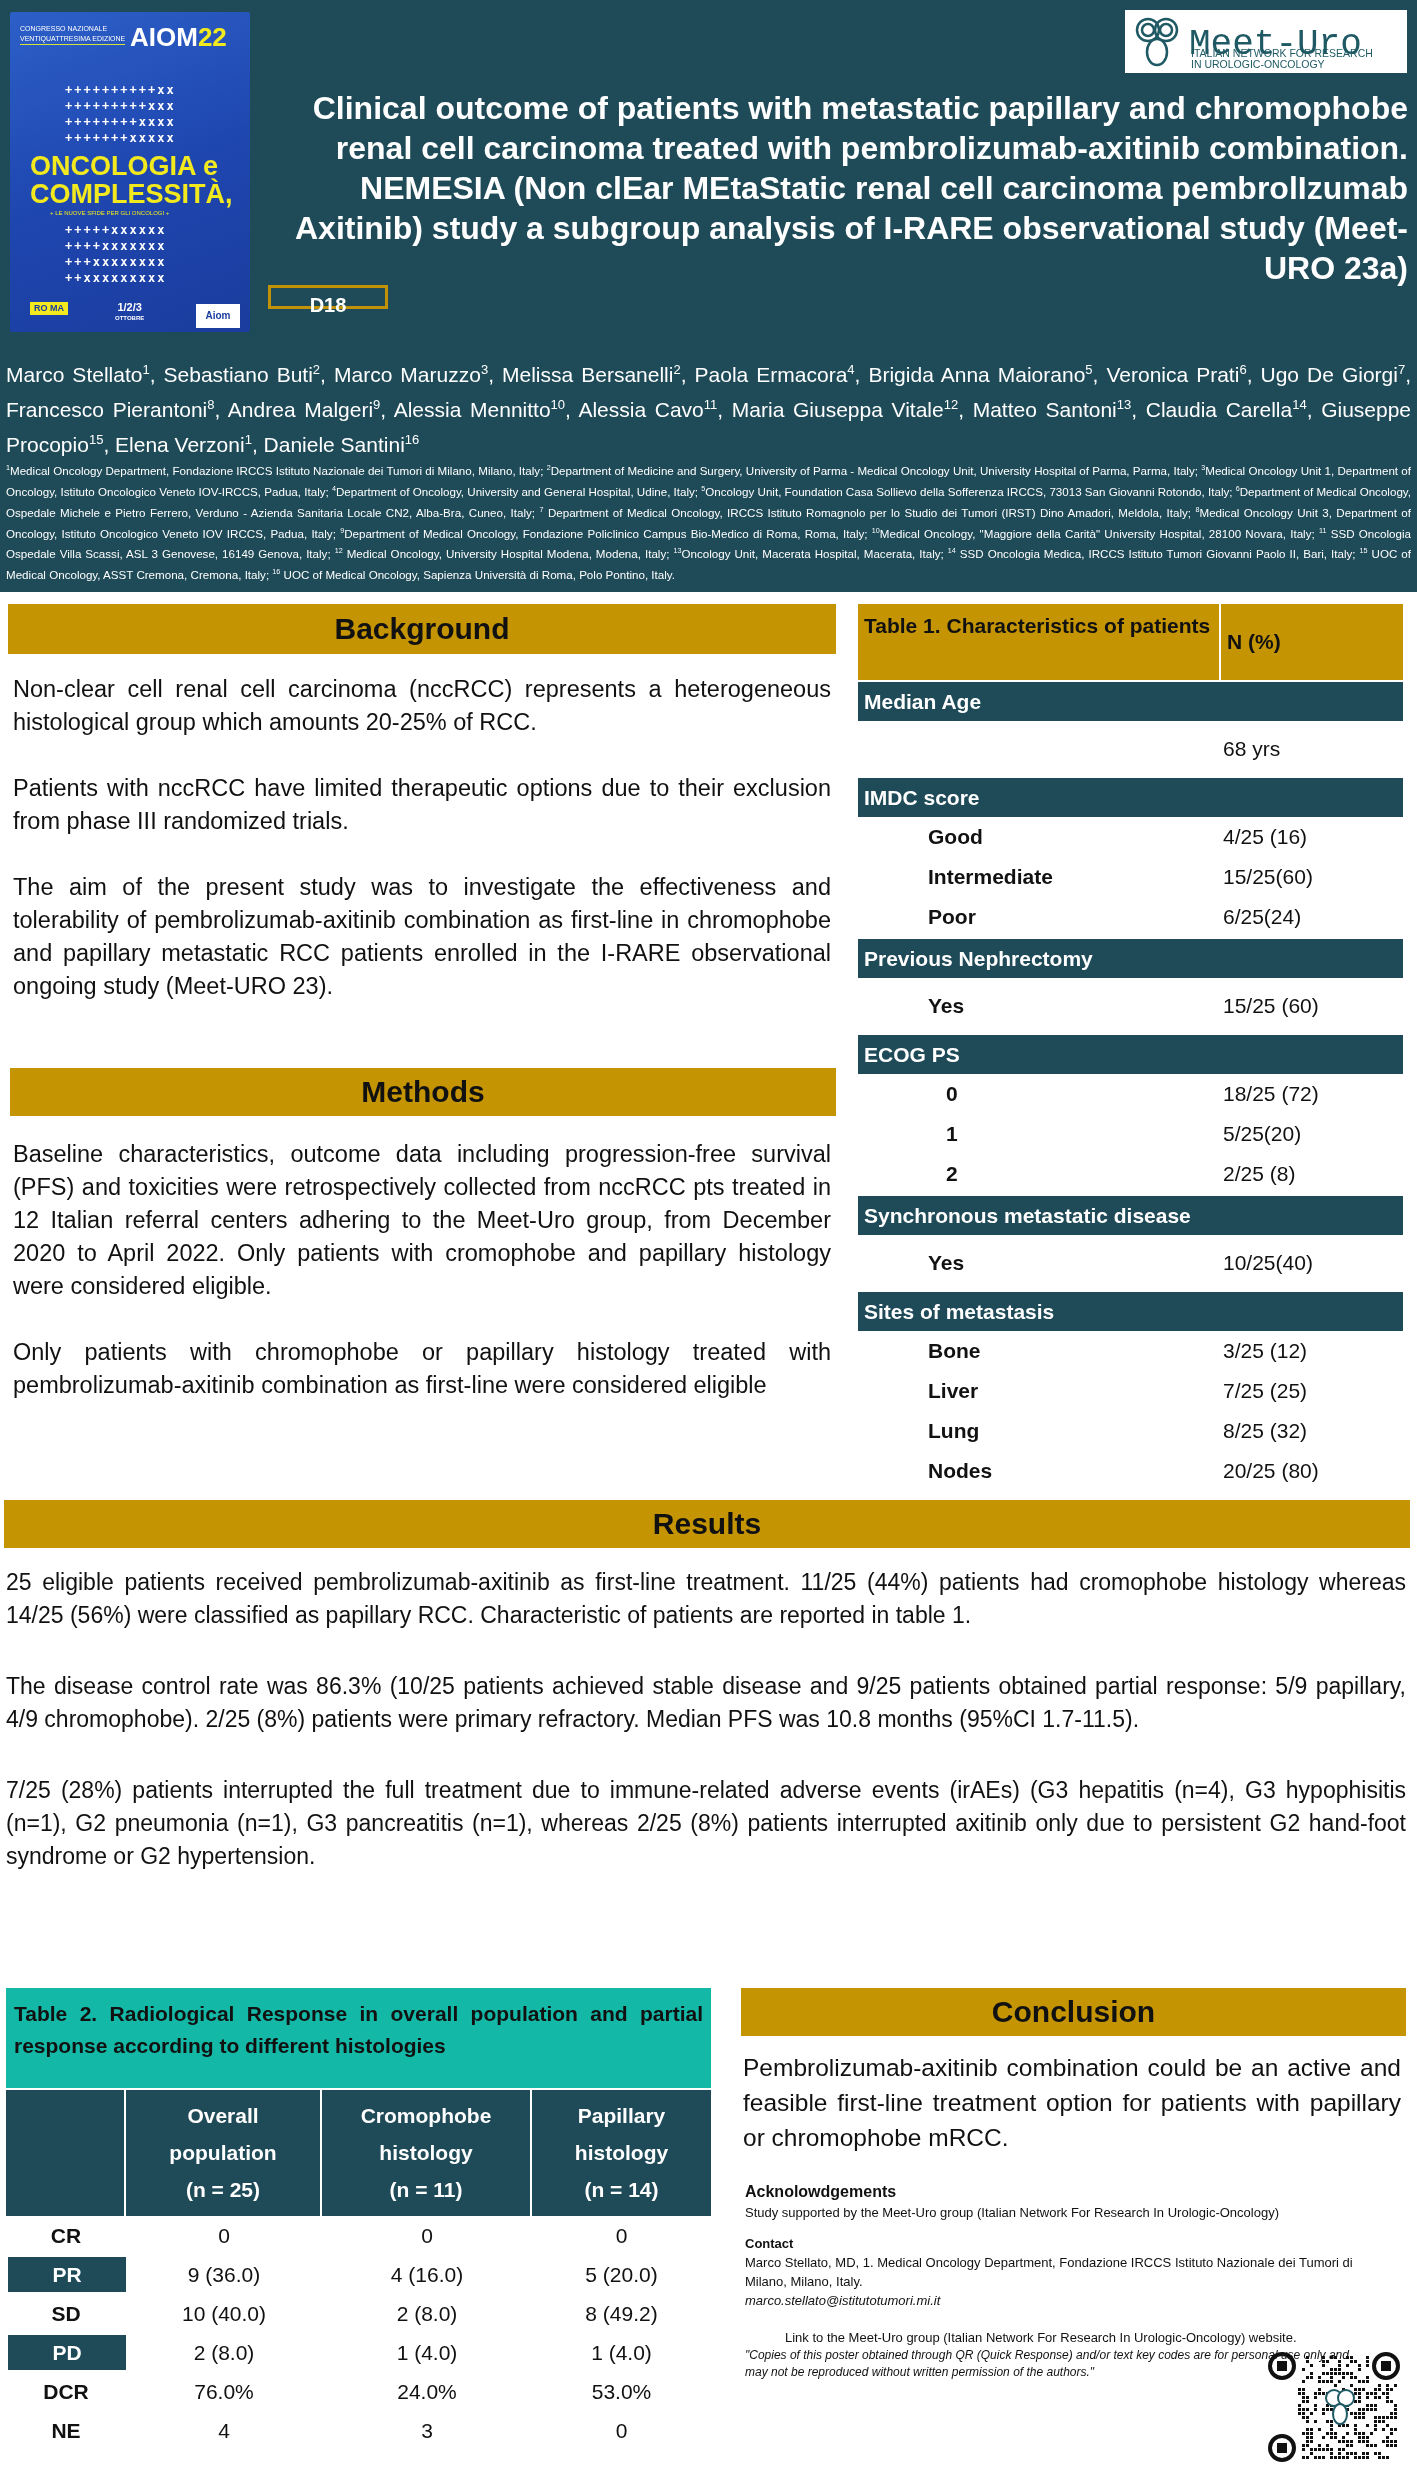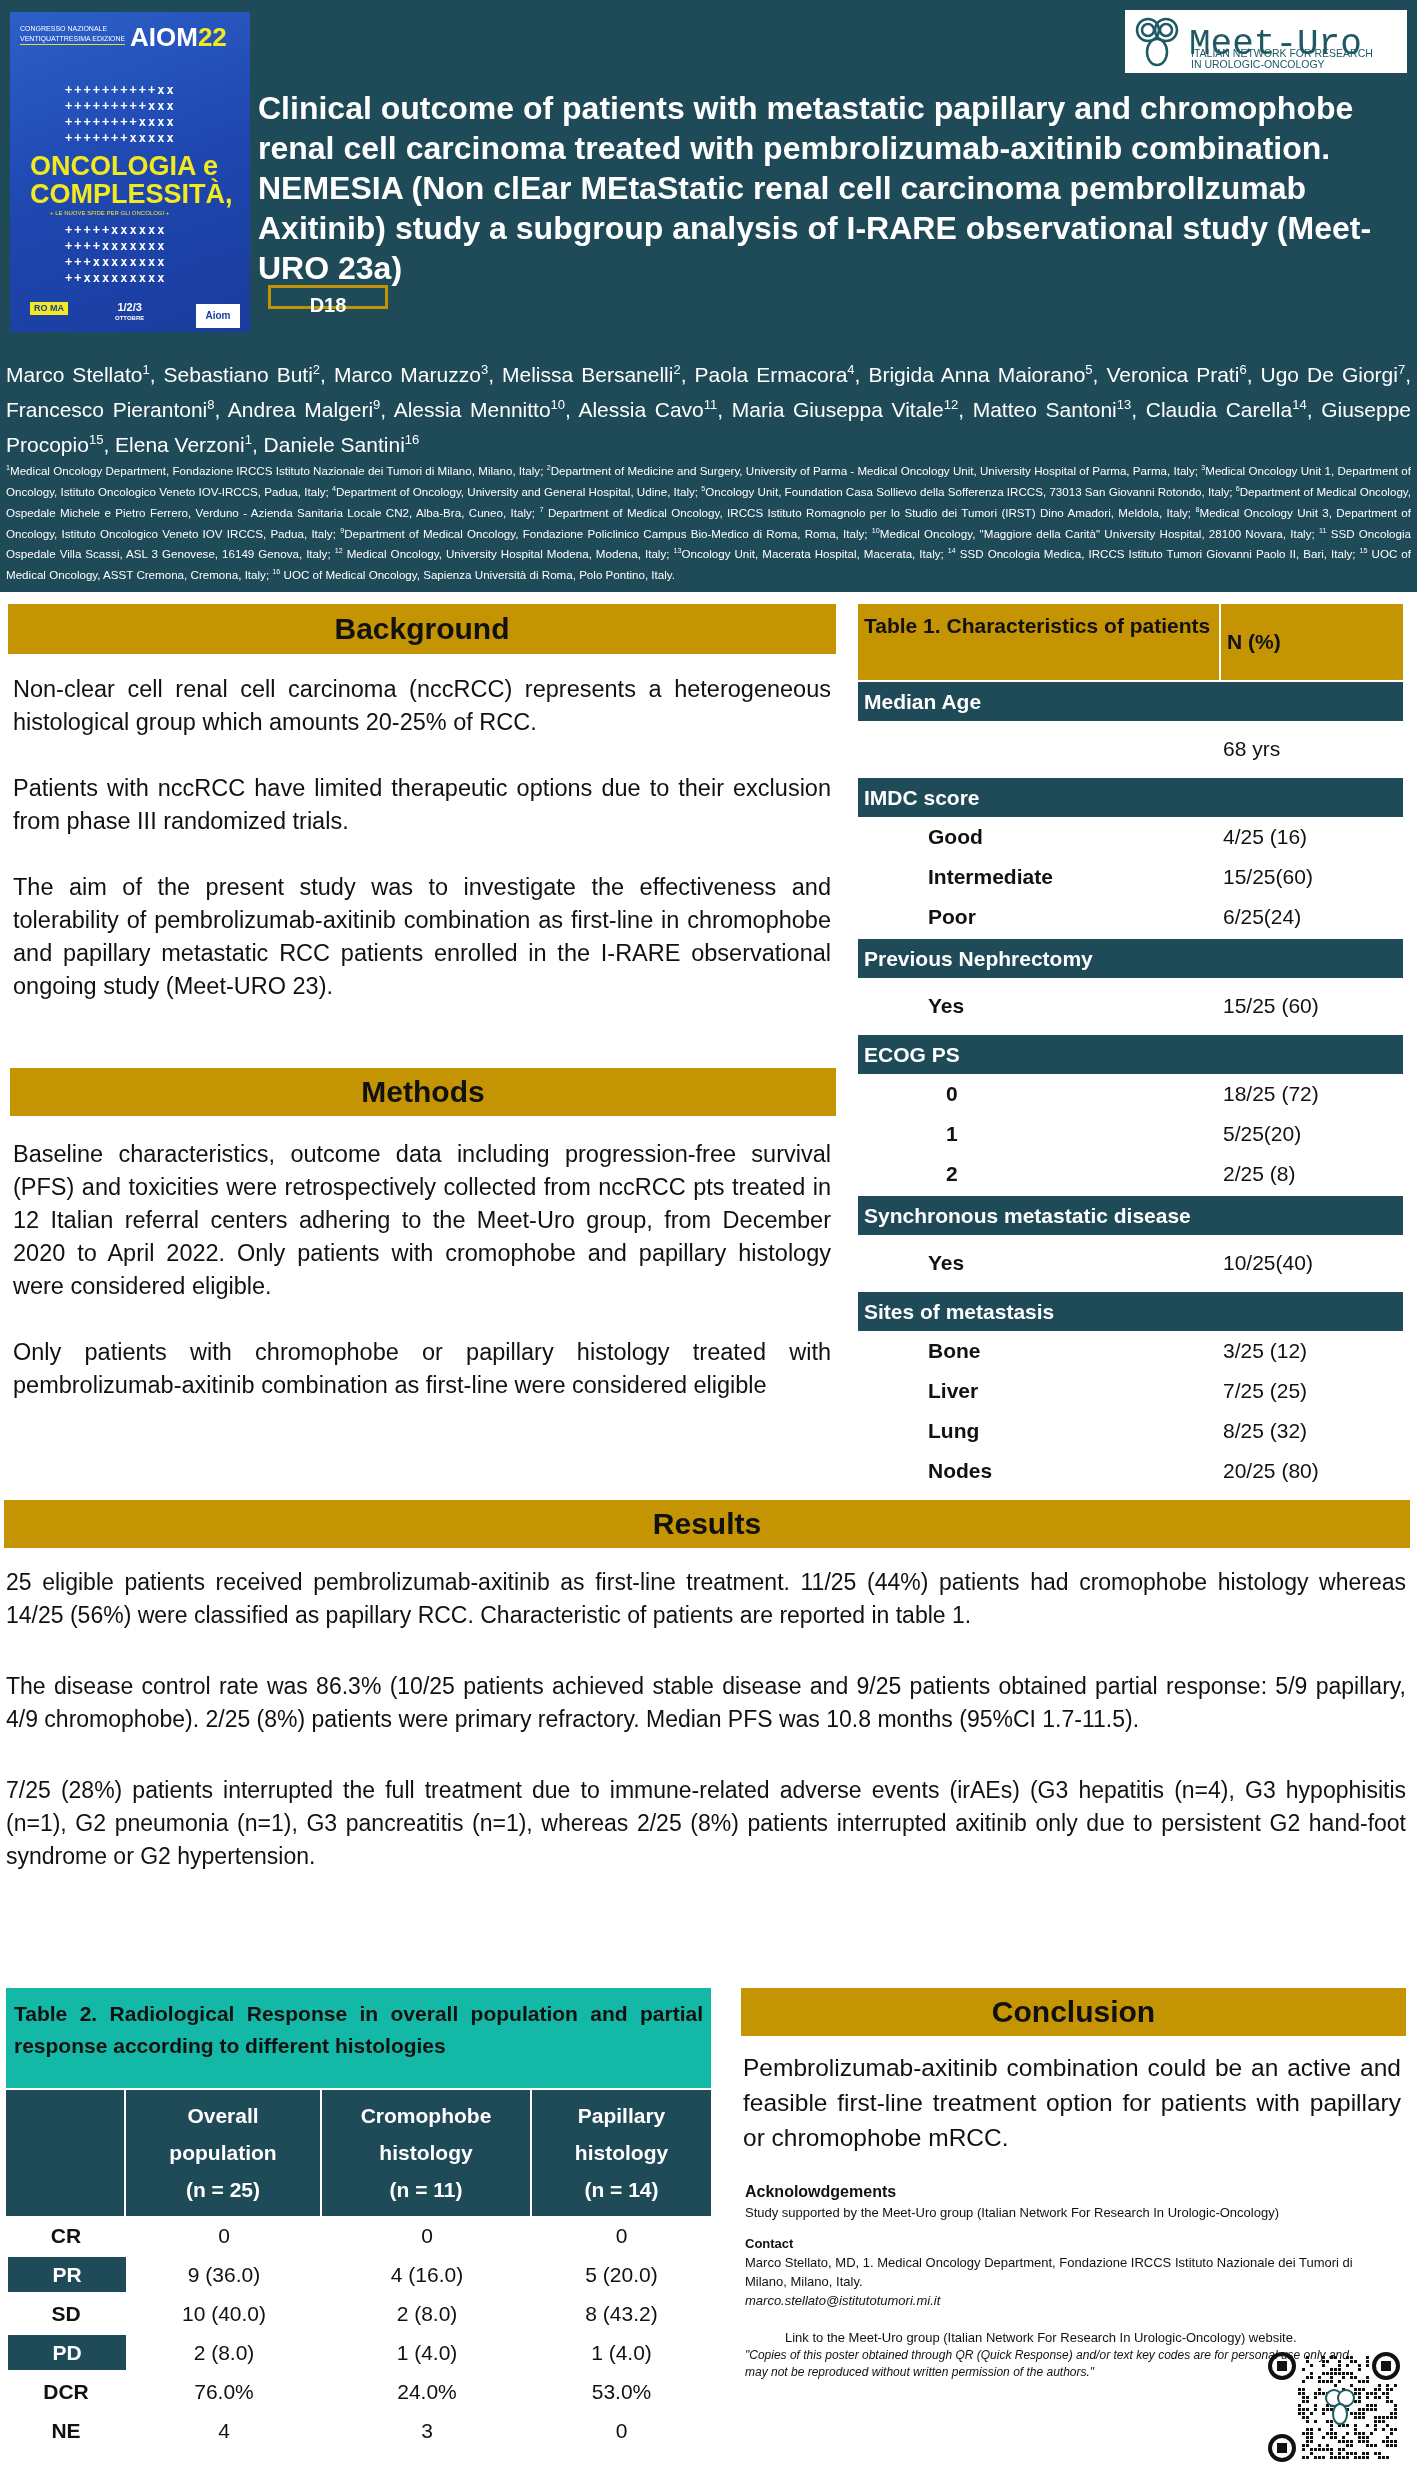--- a/index.html
+++ b/index.html
@@ -14,21 +14,21 @@
   .aiom .sub { position: absolute; left: 40px; top: 198px; color: #f2e91e; font-size: 6px; }
   .aiom .roma { position: absolute; left: 20px; top: 290px; background: #f2e91e; color: #1a3c9e; font-size: 9px; font-weight: bold; padding: 2px 4px; line-height: 9px; }
   .aiom .dates { position: absolute; left: 105px; top: 290px; color: #fff; font-size: 11px; font-weight: bold; text-align: center; line-height: 11px; }
   .aiom .dates small { display:block; font-size: 6px; }
   .aiom .alogo { position: absolute; left: 186px; top: 292px; width: 44px; height: 24px; background: #fff; font-size: 10px; color: #1a3c9e; text-align: center; line-height: 24px; font-weight: bold; }
   .d18 { position: absolute; left: 268px; top: 285px; width: 120px; height: 24px; border: 3px solid #c19106; color: #fff; font-weight: bold; font-size: 20px; text-align: center; line-height: 34px; }
   .logo { position: absolute; left: 1125px; top: 10px; width: 282px; height: 63px; background: #fff; }
   .logo .mark { position: absolute; left: 8px; top: 6px; width: 48px; height: 52px; }
   .logo .name { position: absolute; left: 64px; top: 16px; font-size: 36px; color: #1f5a64; line-height: 38px; font-family: Liberation Mono, monospace; }
   .logo .tag { position: absolute; left: 66px; top: 38px; font-size: 10.5px; color: #1f5a64; line-height: 11px; }
-  .title { position: absolute; left: 258px; top: 88px; width: 1150px; text-align: left; color: #fff; font-size: 32px; font-weight: bold; line-height: 40px; }
+  .title { position: absolute; left: 258px; top: 88px; width: 1150px; text-align: right; color: #fff; font-size: 32px; font-weight: bold; line-height: 40px; }
   .authors { position: absolute; left: 6px; top: 355px; width: 1405px; color: #fff; font-size: 21px; line-height: 30px; text-align: justify; }
   .authors sup, .affil sup { font-size: 0.62em; }
   .affil { position: absolute; left: 6px; top: 459px; width: 1405px; color: #fff; font-size: 11.6px; line-height: 18px; text-align: justify; }
   .banner { position: absolute; background: #c49402; color: #111; font-weight: bold; text-align: center; }
   .body-text { position: absolute; font-size: 23.5px; line-height: 33px; text-align: justify; color: #111; }
   .body-text p { margin-bottom: 33px; }
   .t1 { position: absolute; left: 858px; top: 604px; width: 545px; }
   .t1 .hdr { display: flex; background: #c49402; height: 76px; }
   .t1 .hdr div { font-weight: bold; font-size: 21px; line-height: 28px; padding: 8px 6px; color: #111; }
   .t1 .hdr .c1 { width: 363px; border-right: 2px solid #fff; }
@@ -193,21 +193,21 @@
       <div class="drow">
         <div class="lab hl">PR</div>
         <div class="v1">9 (36.0)</div>
         <div class="v2">4 (16.0)</div>
         <div class="v3">5 (20.0)</div>
       </div>
       <div class="drow">
         <div class="lab">SD</div>
         <div class="v1">10 (40.0)</div>
         <div class="v2">2 (8.0)</div>
-        <div class="v3">8 (43.2)</div>
+        <div class="v3">8 (49.2)</div>
       </div>
       <div class="drow">
         <div class="lab hl">PD</div>
         <div class="v1">2 (8.0)</div>
         <div class="v2">1 (4.0)</div>
         <div class="v3">1 (4.0)</div>
       </div>
       <div class="drow">
         <div class="lab">DCR</div>
         <div class="v1">76.0%</div>

